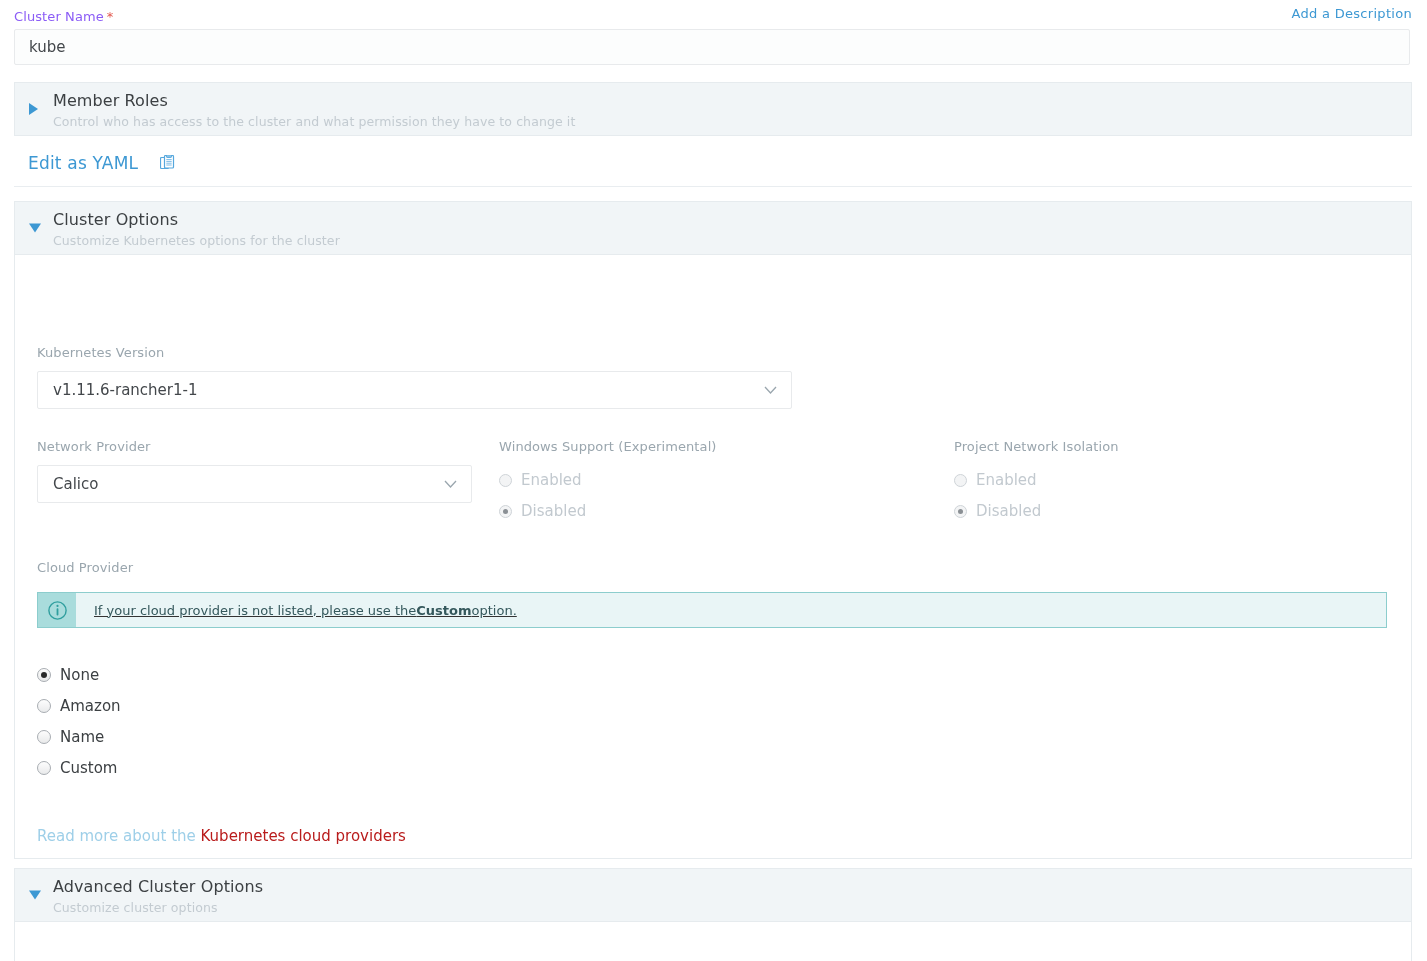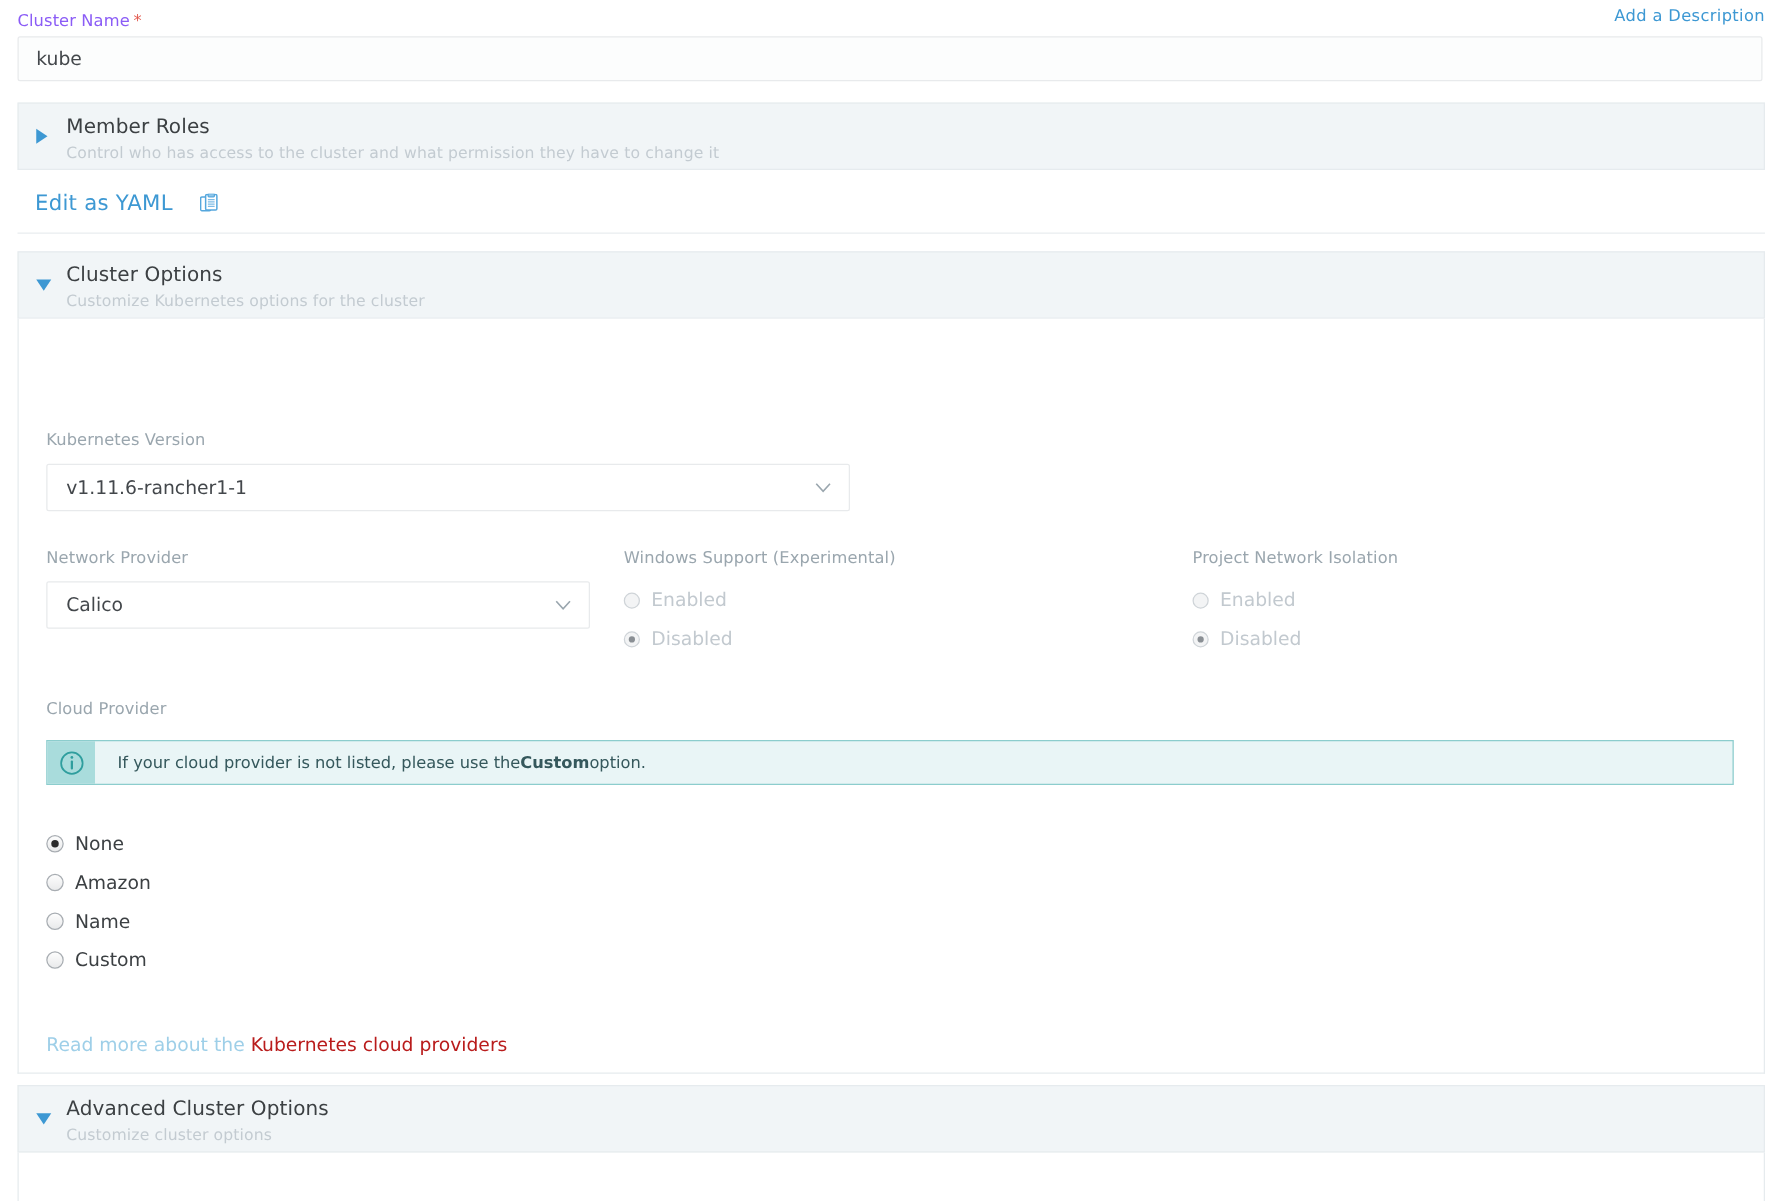--- a/index.html
+++ b/index.html
@@ -235,20 +235,21 @@
   }
 
   
   .banner {
     display: flex;
     align-items: stretch;
     border: 1px solid #8ccdcd;
     box-sizing: border-box;
     background: #e9f5f6;
     height: 36px;
+    text-decoration: underline;
   }
   .banner-icon {
     width: 38px;
     background: #a9dcdc;
     display: flex;
     align-items: center;
     justify-content: center;
     flex: 0 0 auto;
   }
   .banner-text {
@@ -304,21 +305,21 @@
 <div class="section" style="top:201px;">
   <div class="sec-header">
     <span class="sec-arrow expanded"></span>
     <span class="sec-title">Cluster Options</span>
     <span class="sec-sub">Customize Kubernetes options for the cluster</span>
   </div>
 
   <div class="sec-body" style="height:604px; position:relative;">
 
     <div style="position:absolute; left:22px; top:90px;" class="form-label">Kubernetes Version</div>
-    <div class="select-box" style="position:absolute; left:22px; top:116px; width:643px;">
+    <div class="select-box" style="position:absolute; left:22px; top:116px; width:755px;">
       <span class="select-val">v1.11.6-rancher1-1</span>
       <span class="chevron">
         <svg width="13" height="9" viewBox="0 0 13 9">
             <path d="M1 1 L6.5 7 L12 1" fill="none" stroke="#9aa6ae" stroke-width="1.3"></path>
           </svg>
       </span>
     </div>
 
     <div style="position:absolute; left:22px; top:184px;" class="form-label">Network Provider</div>
     <div class="select-box" style="position:absolute; left:22px; top:210px; width:435px;">

